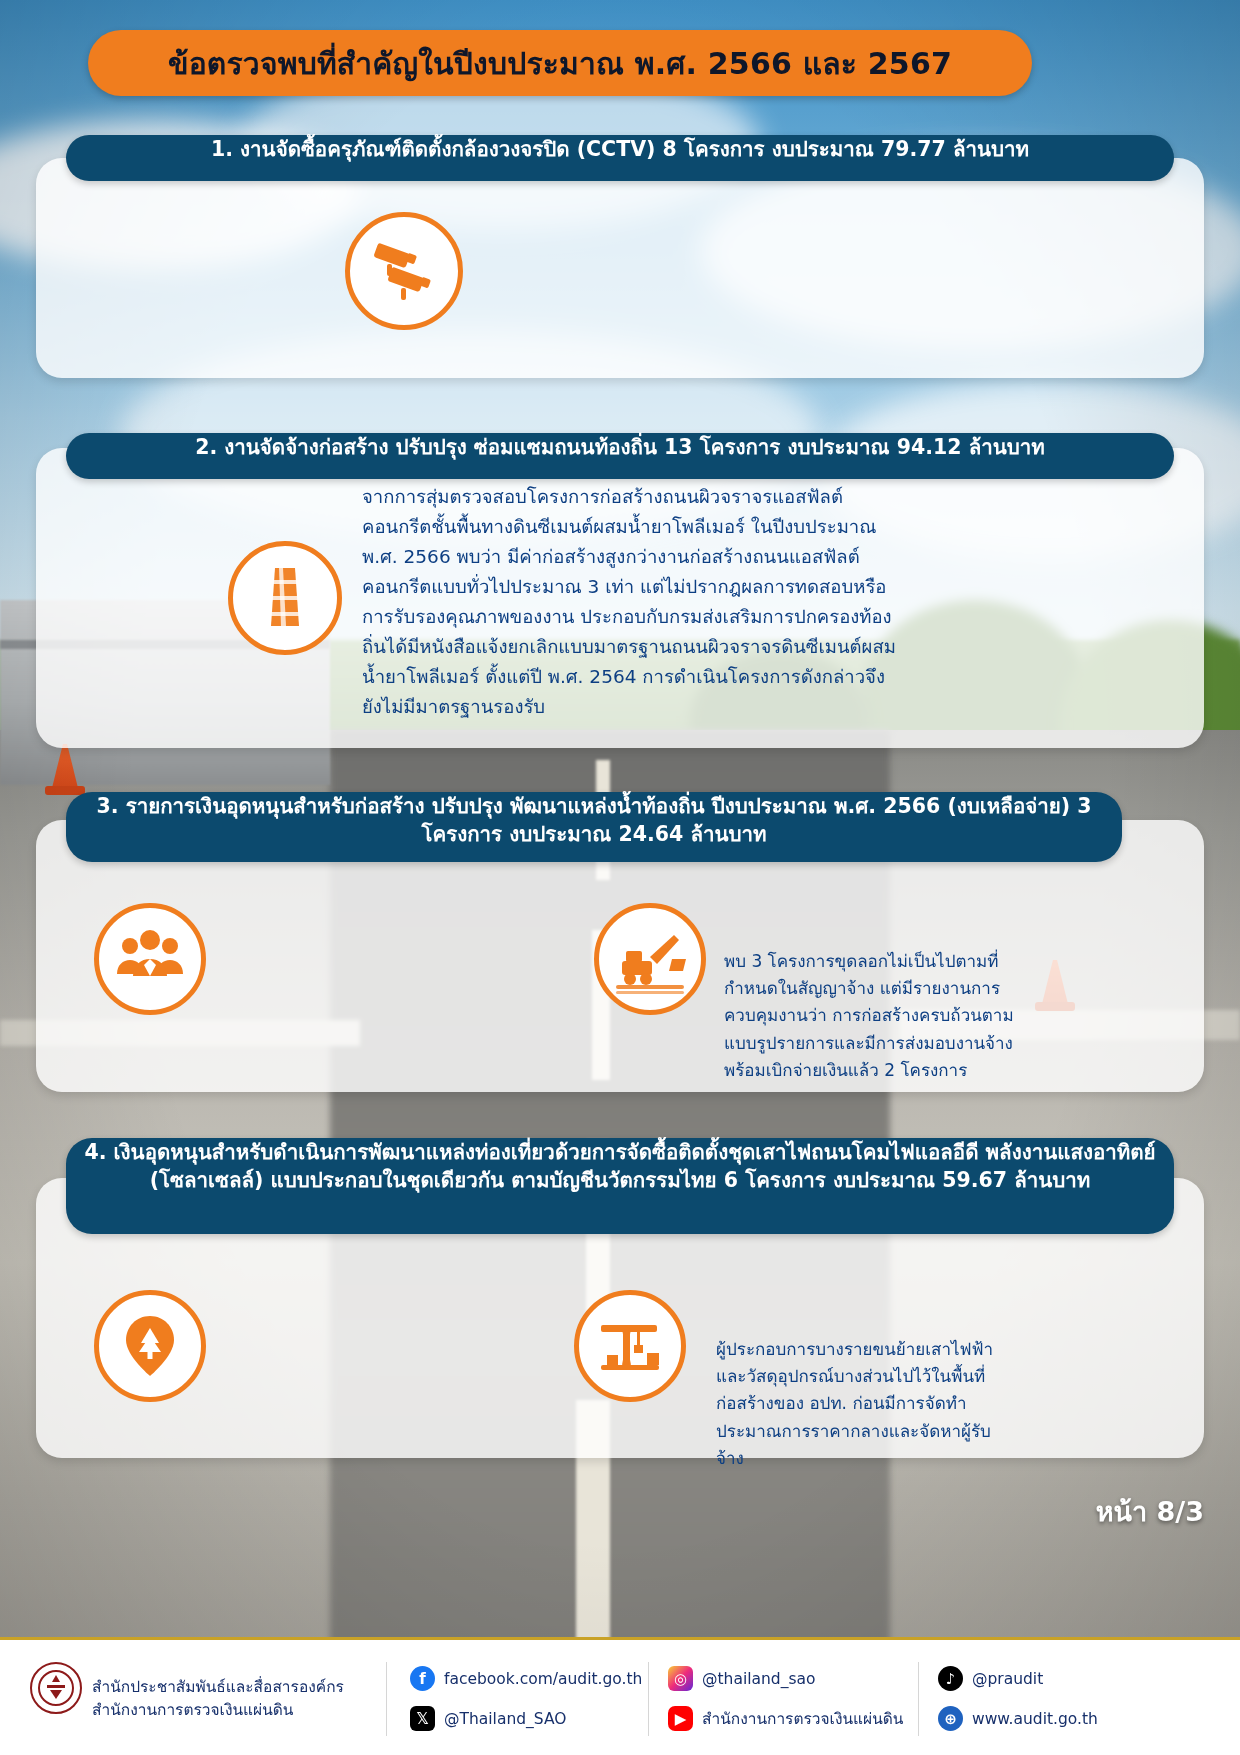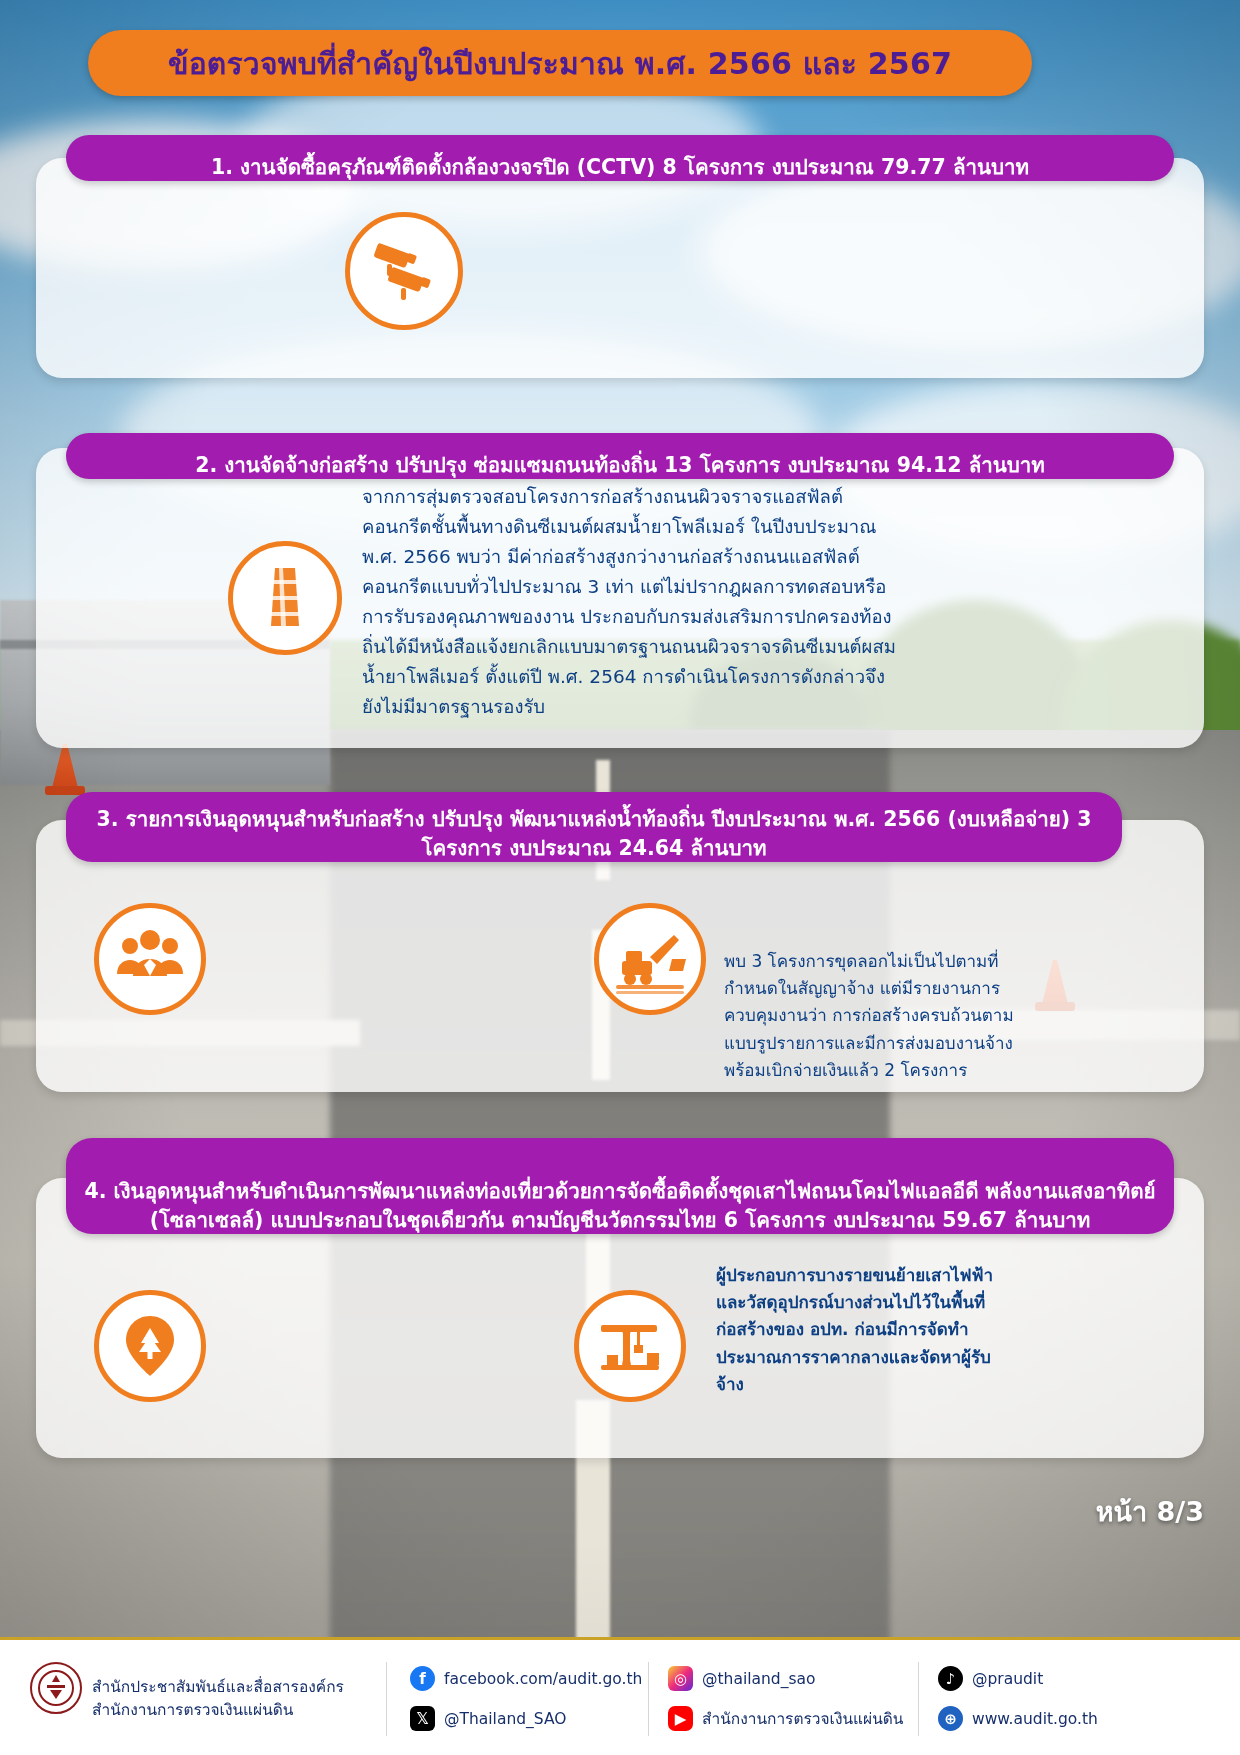--- a/index.html
+++ b/index.html
@@ -71,35 +71,35 @@
   
   .page { position: relative; width: 1240px; height: 1755px; }
 
   .title-pill {
     position: absolute; left: 88px; top: 30px; width: 944px; height: 66px;
     background: #f07d1e; border-radius: 33px;
     display: flex; align-items: center; justify-content: center;
     box-shadow: 0 3px 7px rgba(0,0,0,0.22);
   }
   .title-pill span {
-    color: #4c1d95; font-size: 30px; font-weight: bold; letter-spacing: .2px;
+    color: #0f172a; font-size: 30px; font-weight: bold; letter-spacing: .2px;
   }
 
   .card {
     position: absolute;
     background: rgba(255,255,255,0.80);
     border-radius: 26px;
     box-shadow: 0 4px 10px rgba(0,0,0,0.13);
   }
 
   .hdr {
     position: absolute;
-    background: #a21caf;
+    background: #0c4a6e;
     border-radius: 26px;
-    display: flex; align-items: flex-end; justify-content: center;
+    display: flex; align-items: flex-start; justify-content: center;
     box-shadow: 0 3px 7px rgba(0,0,0,0.2);
     text-align: center;
   }
   .hdr span { color: #fff; font-size: 20.5px; font-weight: bold; line-height: 1.38; }
 
   .circle-icon {
     position: absolute;
     border-radius: 50%;
     background: #ffffff;
     border: 5px solid #f07d1e;
@@ -283,21 +283,21 @@
         <rect x="30" y="20" width="7" height="36"></rect>
         <path d="M30 20 L37 56 M37 20 L30 56" stroke="#f07d1e" stroke-width="2"></path>
         <rect x="44" y="23" width="3" height="14"></rect>
         <path d="M41 36 h9 v8 h-9 z"></path>
         <rect x="8" y="56" width="58" height="5" rx="2"></rect>
         <rect x="14" y="46" width="11" height="10"></rect>
         <rect x="54" y="44" width="12" height="12"></rect>
       </g>
     </svg>
   </div>
-  <div class="body-text small" style="left:716px;top:1262px;width:300px;font-weight:bold;">ผู้ประกอบการบางรายขนย้ายเสาไฟฟ้าและวัสดุอุปกรณ์บางส่วนไปไว้ในพื้นที่ก่อสร้างของ อปท. ก่อนมีการจัดทำประมาณการราคากลางและจัดหาผู้รับจ้าง</div>
+  <div class="body-text small" style="left:716px;top:1336px;width:300px;">ผู้ประกอบการบางรายขนย้ายเสาไฟฟ้าและวัสดุอุปกรณ์บางส่วนไปไว้ในพื้นที่ก่อสร้างของ อปท. ก่อนมีการจัดทำประมาณการราคากลางและจัดหาผู้รับจ้าง</div>
 
   <div class="page-num">หน้า 8/3</div>
 
   <div class="footer">
     <div class="seal">
       <svg width="38" height="38" viewBox="0 0 38 38" aria-hidden="true">
         <circle cx="19" cy="19" r="17" fill="#fff" stroke="#8d1a1a" stroke-width="2"></circle>
         <path d="M19 6 l4 7 h-8 z" fill="#8d1a1a"></path>
         <path d="M10 16 h18 v3 h-18 z" fill="#8d1a1a"></path>
         <path d="M13 21 h12 l-6 9 z" fill="#8d1a1a"></path>

